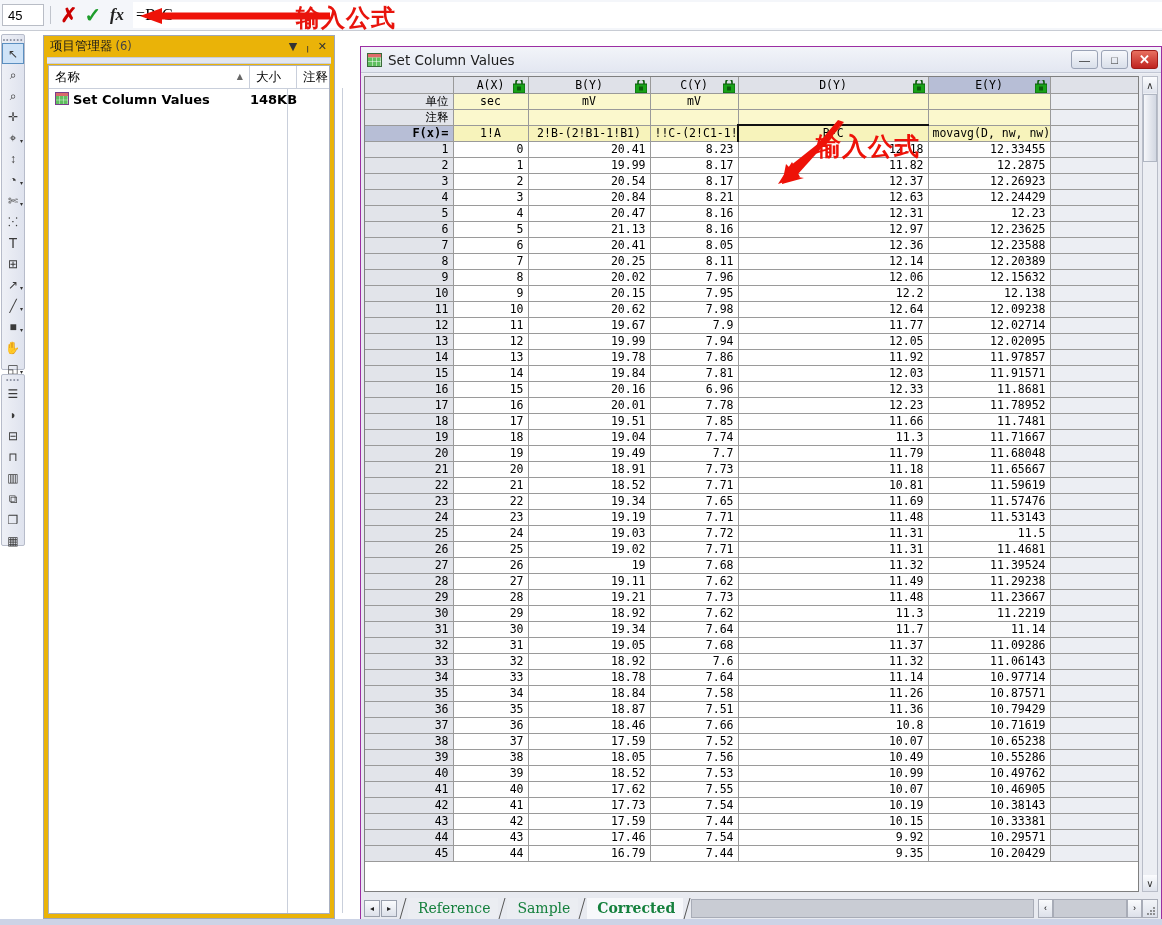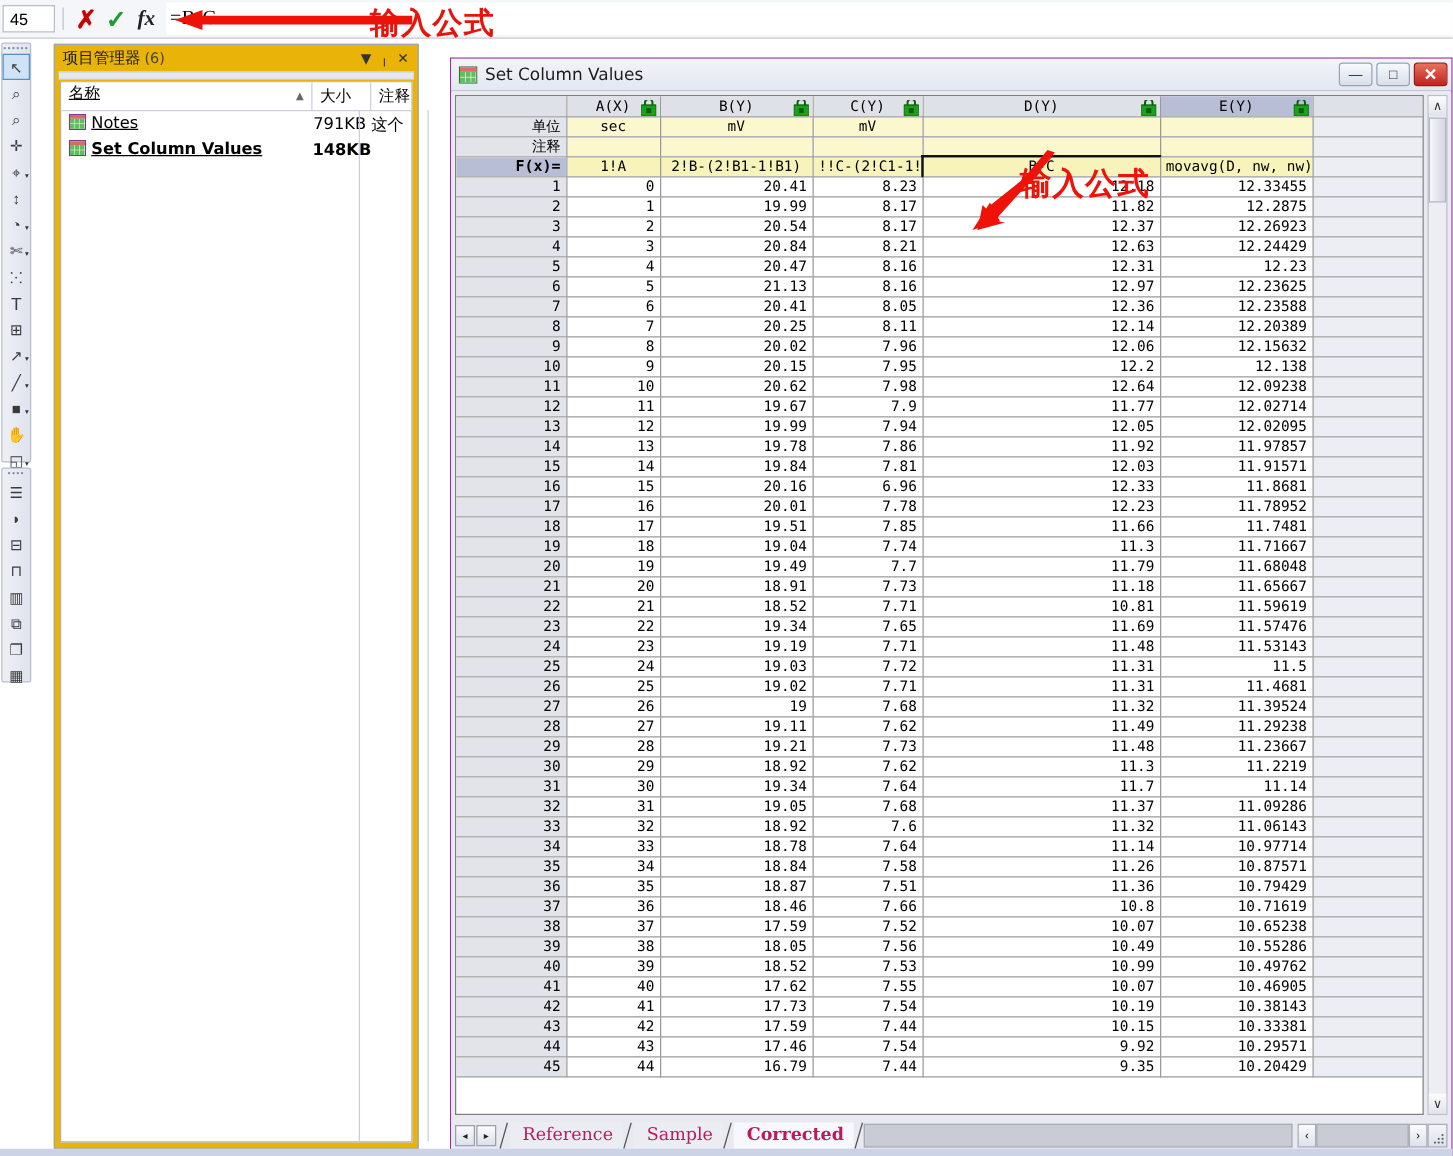--- a/index.html
+++ b/index.html
@@ -86,21 +86,21 @@
   }
   #pm-head{
     height:22px;display:flex;align-items:center;
     border-bottom:1px solid #c9cfdb;background:#fff;
     font-size:12.5px;font-family:"DejaVu Sans",sans-serif;
   }
   .pm-hcell{display:flex;align-items:center;height:100%;padding-left:6px;box-sizing:border-box;position:relative;}
   .pm-hcell + .pm-hcell{border-left:1px solid #c9cfdb;}
   .pm-sortarrow{position:absolute;right:6px;top:6px;font-size:8px;color:#666;}
   .pm-row{height:21px;display:flex;align-items:center;font-size:13px;font-family:"DejaVu Sans",sans-serif;}
-  .pm-c1{width:238px;display:flex;align-items:flex-start;gap:4px;padding-left:6px;box-sizing:border-box;text-decoration:underline;}
+  .pm-c1{width:238px;display:flex;align-items:center;gap:4px;padding-left:6px;box-sizing:border-box;}
   .pm-c2{width:55px;box-sizing:border-box;}
   .pm-c3{width:38px;box-sizing:border-box;overflow:hidden;white-space:nowrap;}
   .pm-row.bold{font-weight:bold;}
   .pm-vsep{position:absolute;top:22px;bottom:0;width:1px;background:#c9cfdb;}
 
   
   #ws-win{
     position:absolute;left:360px;top:46px;width:802px;height:879px;
     border:1px solid #9b2ea3;box-sizing:border-box;background:#eef0f5;
   }
@@ -148,21 +148,21 @@
             background:linear-gradient(to bottom,#fbfcfe,#dfe3ec);}
   #v-thumb{position:absolute;left:0;right:0;top:17px;height:68px;background:linear-gradient(to right,#f6f7fa,#d2d7e2);border:1px solid #b0b6c2;box-sizing:border-box;}
 
   
   #tabstrip{position:absolute;left:3px;right:3px;bottom:4px;height:24px;display:flex;align-items:center;}
   #tab-navs{display:flex;gap:1px;}
   .navbtn{width:16px;height:17px;border:1px solid #9aa0ad;background:linear-gradient(to bottom,#fafbfd,#dde1ea);
           display:flex;align-items:center;justify-content:center;font-size:8px;color:#222;box-sizing:border-box;}
   #tabs{display:flex;align-items:flex-end;height:21px;margin-left:2px;}
   .tab{height:21px;display:flex;align-items:center;padding:0 8px 0 10px;
-       font-family:"DejaVu Serif",serif;font-size:14px;color:#be185d;
+       font-family:"DejaVu Serif",serif;font-size:14px;color:#15803d;
        background:#ebedf2;position:relative;}
   .tab.active{font-weight:bold;background:#f7f8fb;}
   .tabsep{width:9px;height:21px;}
   #tabs-filler{flex:1;height:19px;background:#c9ccd4;border:1px solid #a8acb7;box-sizing:border-box;margin-left:-1px;}
   #h-right{display:flex;align-items:center;margin-left:4px;}
   #h-left-arrow{width:15px;height:19px;border:1px solid #a8acb7;background:linear-gradient(to bottom,#fafbfd,#dde1ea);
                 display:flex;align-items:center;justify-content:center;font-size:9px;box-sizing:border-box;}
   #h-track{width:74px;height:19px;background:#c9ccd4;border:1px solid #a8acb7;box-sizing:border-box;}
   #h-right-arrow{width:15px;height:19px;border:1px solid #a8acb7;background:linear-gradient(to bottom,#fafbfd,#dde1ea);
                  display:flex;align-items:center;justify-content:center;font-size:9px;box-sizing:border-box;}
@@ -323,37 +323,20 @@
       <div class="pm-hcell pm-c2">
         <span>大小</span>
       </div>
       <div class="pm-hcell pm-c3">
         <span>注释</span>
       </div>
     </div>
     <div class="pm-vsep" style="left:238px"></div>
     <div class="pm-vsep" style="left:293px"></div>
     <div id="pm-rows">
-        <div class="pm-row">
-          <div class="pm-c1">
-            <span><svg width="14" height="13" viewBox="0 0 14 13">
-                <rect x="0.5" y="0.5" width="13" height="12" fill="#fff" stroke="#7a3d8a"></rect>
-                <rect x="1" y="1" width="12" height="3" fill="#d96a6a"></rect>
-                <rect x="1" y="4" width="3.6" height="3.8" fill="#5fbf5f"></rect>
-                <rect x="5" y="4" width="3.6" height="3.8" fill="#5fbf5f"></rect>
-                <rect x="9" y="4" width="3.6" height="3.8" fill="#5fbf5f"></rect>
-                <rect x="1" y="8.2" width="3.6" height="3.8" fill="#5fbf5f"></rect>
-                <rect x="5" y="8.2" width="3.6" height="3.8" fill="#5fbf5f"></rect>
-                <rect x="9" y="8.2" width="3.6" height="3.8" fill="#5fbf5f"></rect>
-              </svg></span>
-            <span>Notes</span>
-          </div>
-          <div class="pm-c2">791KB</div>
-          <div class="pm-c3">这个</div>
-        </div>
         <div class="pm-row bold">
           <div class="pm-c1">
             <span><svg width="14" height="13" viewBox="0 0 14 13">
                 <rect x="0.5" y="0.5" width="13" height="12" fill="#fff" stroke="#7a3d8a"></rect>
                 <rect x="1" y="1" width="12" height="3" fill="#d96a6a"></rect>
                 <rect x="1" y="4" width="3.6" height="3.8" fill="#5fbf5f"></rect>
                 <rect x="5" y="4" width="3.6" height="3.8" fill="#5fbf5f"></rect>
                 <rect x="9" y="4" width="3.6" height="3.8" fill="#5fbf5f"></rect>
                 <rect x="1" y="8.2" width="3.6" height="3.8" fill="#5fbf5f"></rect>
                 <rect x="5" y="8.2" width="3.6" height="3.8" fill="#5fbf5f"></rect>

